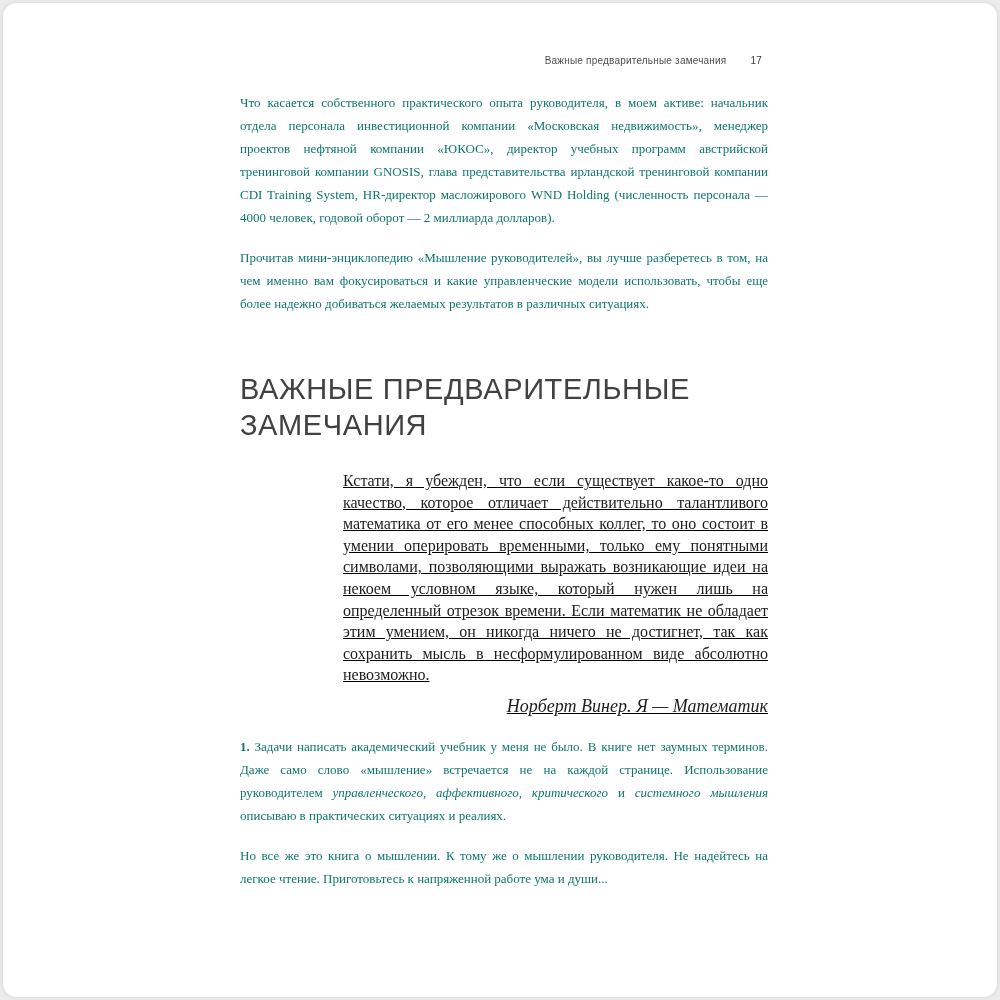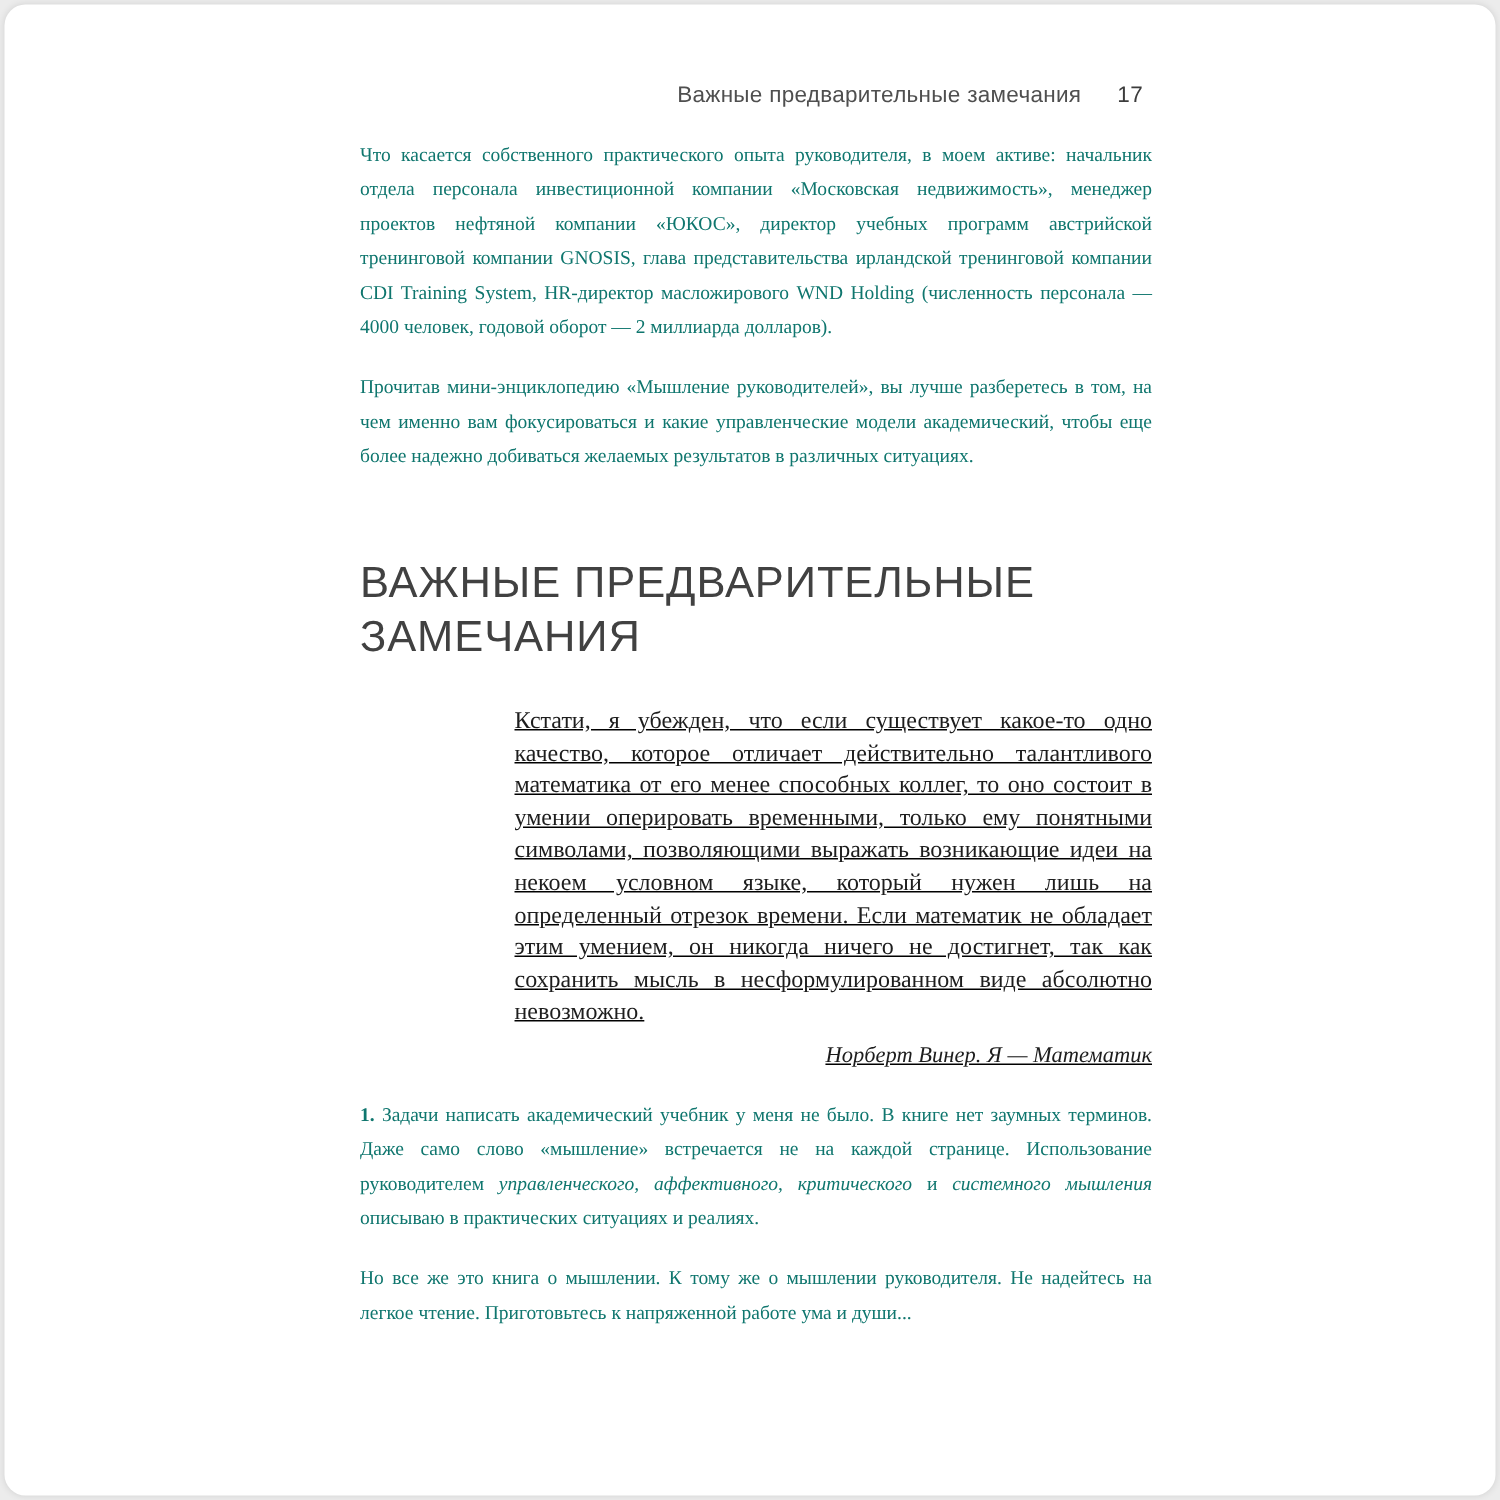--- a/index.html
+++ b/index.html
@@ -17,21 +17,21 @@
     background: #ffffff;
     border-radius: 14px;
     box-shadow: 0 0 5px rgba(0,0,0,0.10);
     overflow: hidden;
   }
   .running-head {
     position: absolute;
     top: 52px;
     right: 235px;
     font-family: "Liberation Sans", sans-serif;
-    font-size: 15px;
+    font-size: 10px;
     color: #4f4f4f;
     letter-spacing: 0.2px;
     white-space: nowrap;
   }
   .running-head .pagenum {
     margin-left: 24px;
     color: #3c3c3c;
   }
   .col {
     position: absolute;
@@ -65,41 +65,41 @@
   }
   .epi-text {
     margin: 0;
     font-size: 16px;
     line-height: 21.6px;
     color: #1d1d1d;
     text-align: justify;
   }
   .epi-attr {
     margin: 10px 0 0 0;
-    font-size: 15px;
+    font-size: 18px;
     font-style: italic;
     color: #1d1d1d;
     text-align: right;
   }
   .p-numbered { margin-top: 18px; }
 </style>
 </head>
 <body>
 
 <div class="page">
 
   <div class="running-head">
     <span>Важные предварительные замечания</span><span class="pagenum">17</span>
   </div>
 
   <div class="col">
 
     <p class="body-p">Что касается собственного практического опыта руководителя, в моем активе: начальник отдела персонала инвестиционной компании «Московская недвижимость», менеджер проектов нефтяной компании «ЮКОС», директор учебных программ австрийской тренинговой компании GNOSIS, глава представительства ирландской тренинговой компании CDI Training System, HR-директор масложирового WND Holding (численность персонала — 4000 человек, годовой оборот — 2 миллиарда долларов).</p>
 
-    <p class="body-p">Прочитав мини-энциклопедию «Мышление руководителей», вы лучше разберетесь в том, на чем именно вам фокусироваться и какие управленческие модели академический, чтобы еще более надежно добиваться желаемых результатов в различных ситуациях.</p>
+    <p class="body-p">Прочитав мини-энциклопедию «Мышление руководителей», вы лучше разберетесь в том, на чем именно вам фокусироваться и какие управленческие модели использовать, чтобы еще более надежно добиваться желаемых результатов в различных ситуациях.</p>
 
     <h1 class="section-heading">ВАЖНЫЕ ПРЕДВАРИТЕЛЬНЫЕ ЗАМЕЧАНИЯ</h1>
 
     <div class="epigraph">
       <p class="epi-text">Кстати, я убежден, что если существует какое-то одно качество, которое отличает действительно талантливого математика от его менее способных коллег, то оно состоит в умении оперировать временными, только ему понятными символами, позволяющими выражать возникающие идеи на некоем условном языке, который нужен лишь на определенный отрезок времени. Если математик не обладает этим умением, он никогда ничего не достигнет, так как сохранить мысль в несформулированном виде абсолютно невозможно.</p>
       <p class="epi-attr">Норберт Винер. Я — Математик</p>
     </div>
 
     <p class="body-p p-numbered"><b>1.</b><span> Задачи написать академический учебник у меня не было. В книге нет заумных терминов. Даже само слово «мышление» встречается не на каждой странице. Использование руководителем </span><i>управленческого, аффективного, критического</i><span> и </span><i>системного мышления</i><span> описываю в практических ситуациях и реалиях.</span></p>
 

